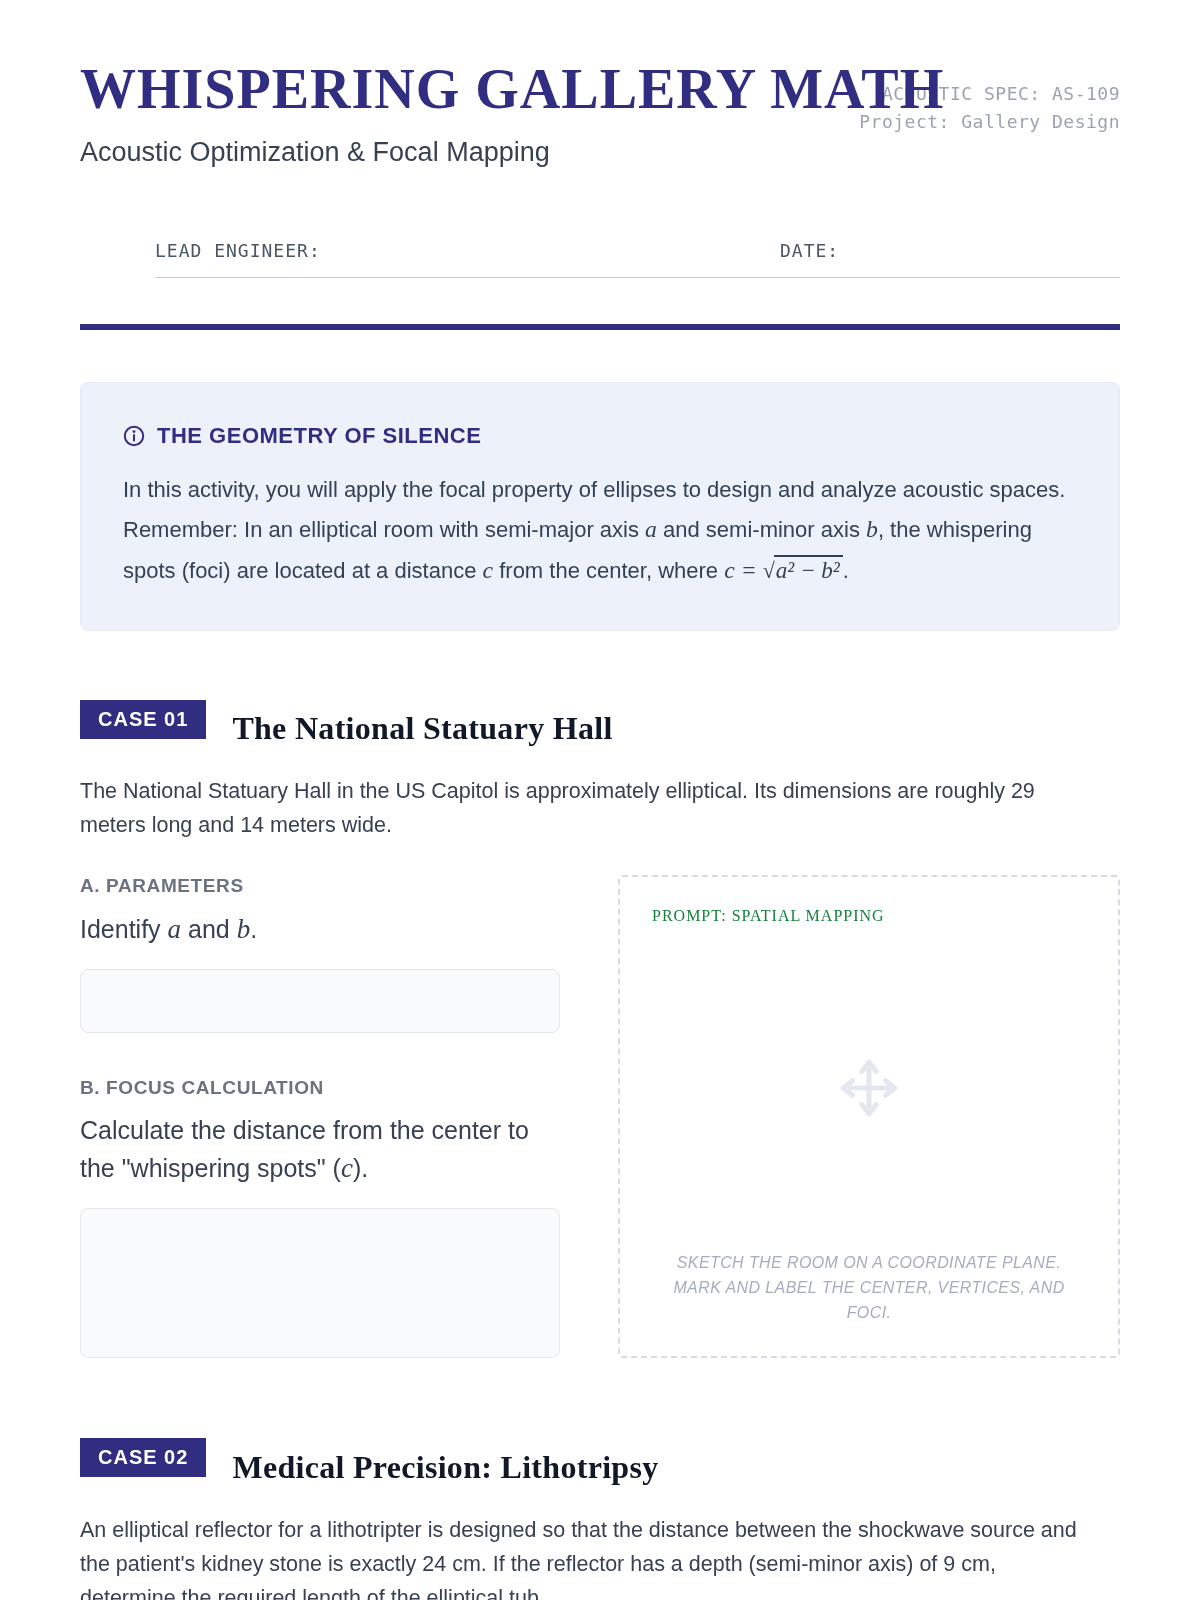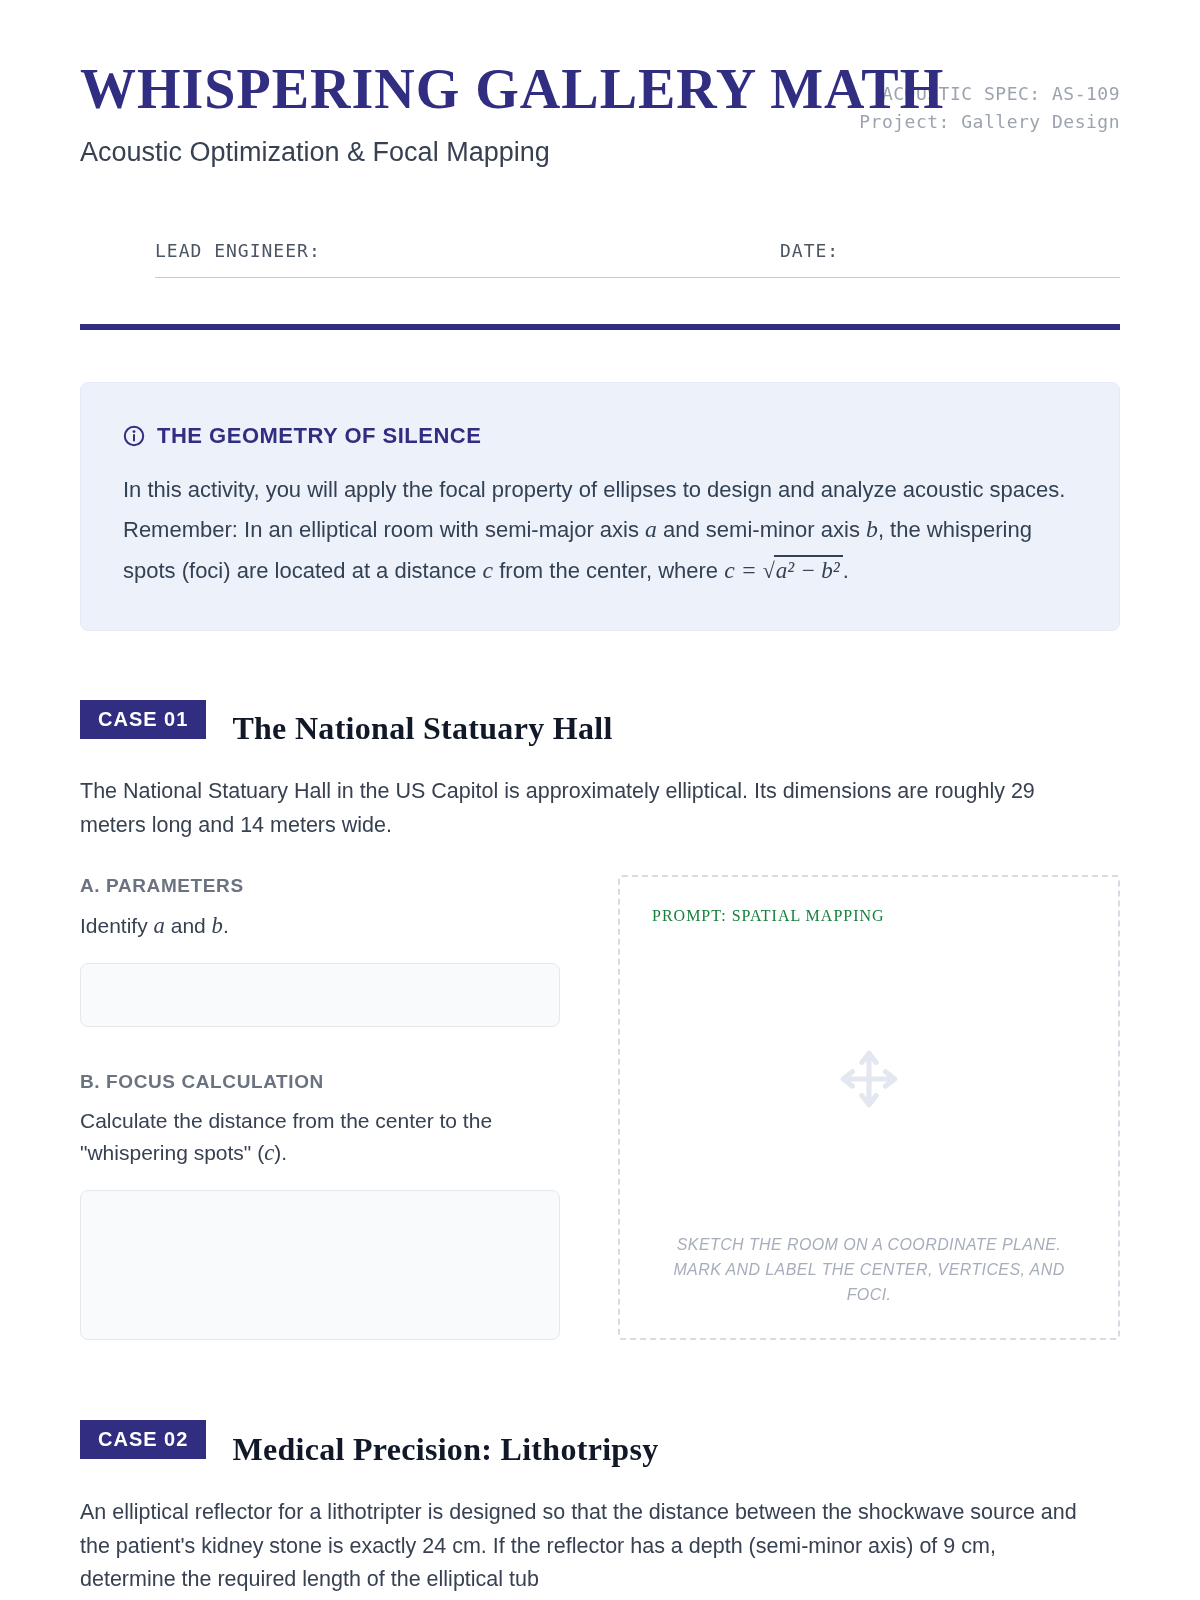--- a/index.html
+++ b/index.html
@@ -59,21 +59,21 @@
   }
   .case-title {
     font-family:"Liberation Serif", serif; font-weight:700;
     font-size:32px; color:#111827; letter-spacing:0.3px;margin-top:19px;
   }
   .case-desc { margin-top:28px; font-size:21.5px; line-height:1.58; color:#374151; max-width:1000px; }
 
   
   .work-grid { display:grid; grid-template-columns:480px 1fr; column-gap:58px; margin-top:32px; align-items:stretch; }
   .sub-heading { font-size:19px; font-weight:700; color:#6b7280; letter-spacing:0.6px; }
-  .sub-prompt { margin-top:13px; font-size:21px; color:#374151; line-height:1.45; }
+  .sub-prompt { margin-top:13px; font-size:25px; color:#374151; line-height:1.45; }
   .answer-box {
     margin-top:20px; background:#f9fafb; border:1px solid #e5e7eb; border-radius:8px;
   }
   .answer-box-a { height:64px; }
   .answer-box-b { height:150px; }
   .section-b { margin-top:44px; }
 
   .sketch-box {
     border:2px dashed #d7dbe4; border-radius:4px;
     display:flex; flex-direction:column; justify-content:space-between;

